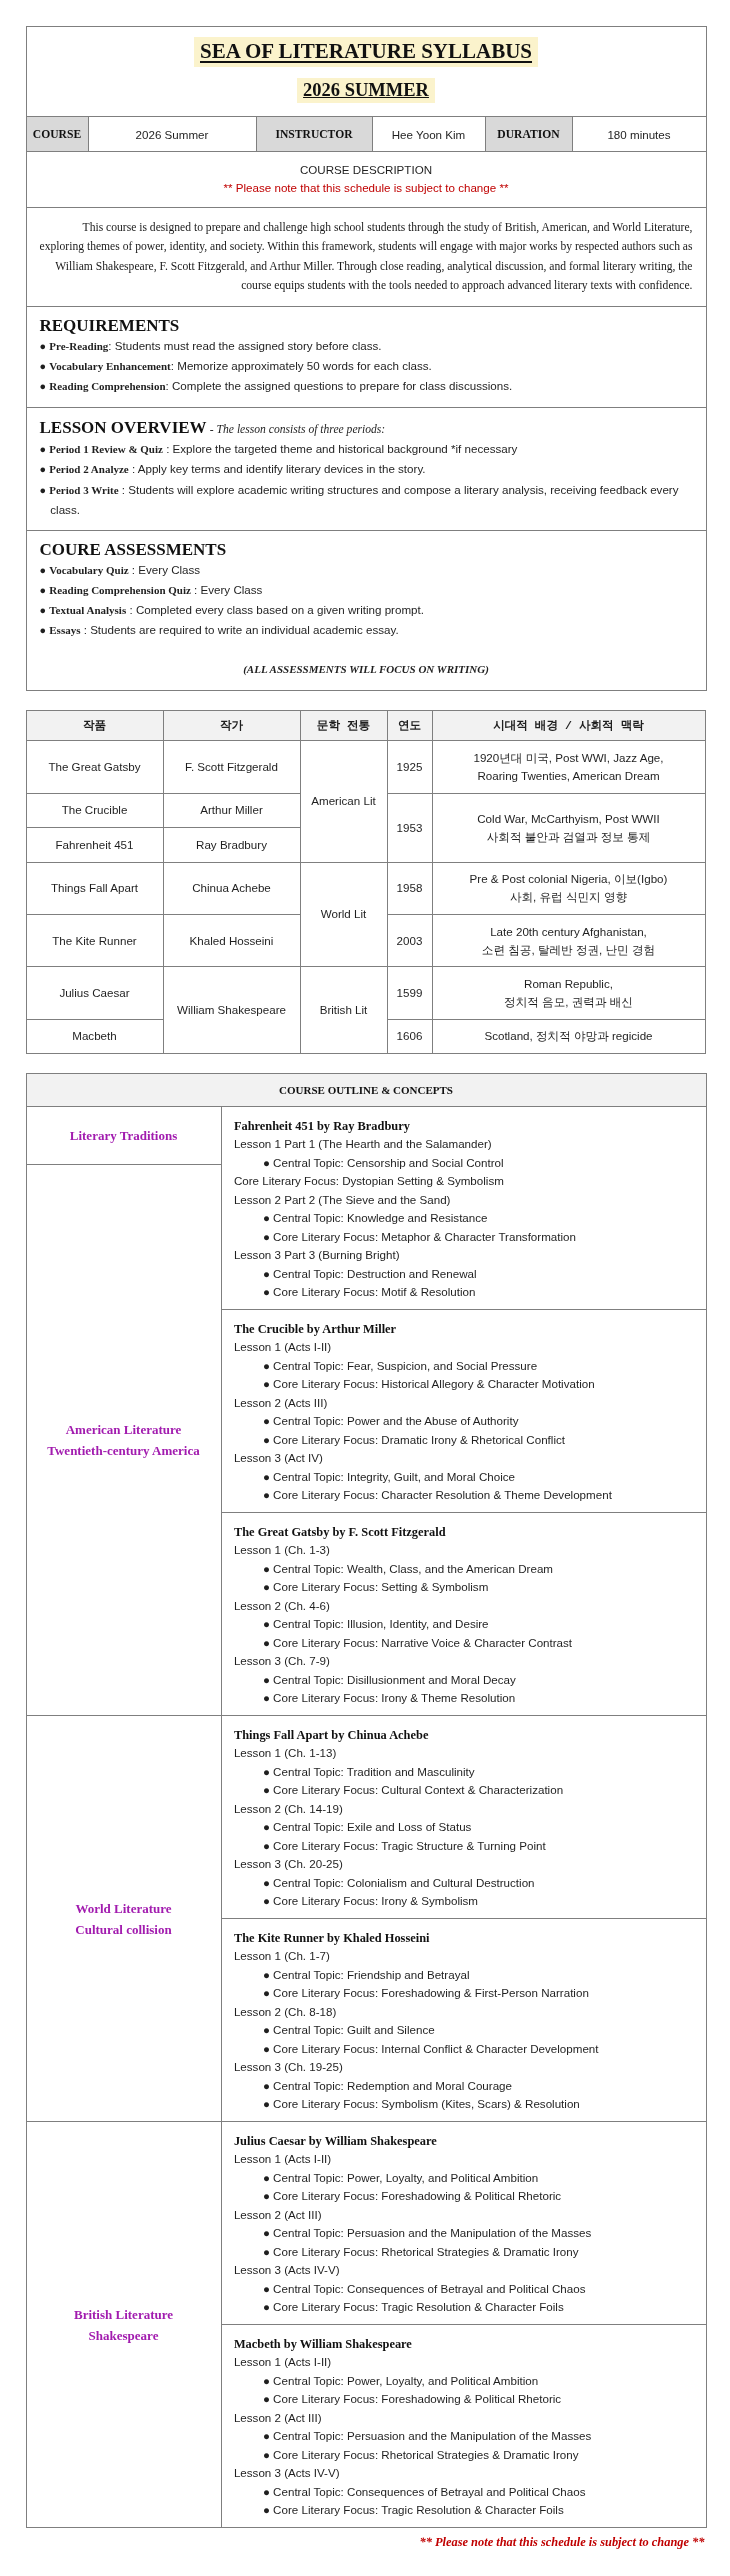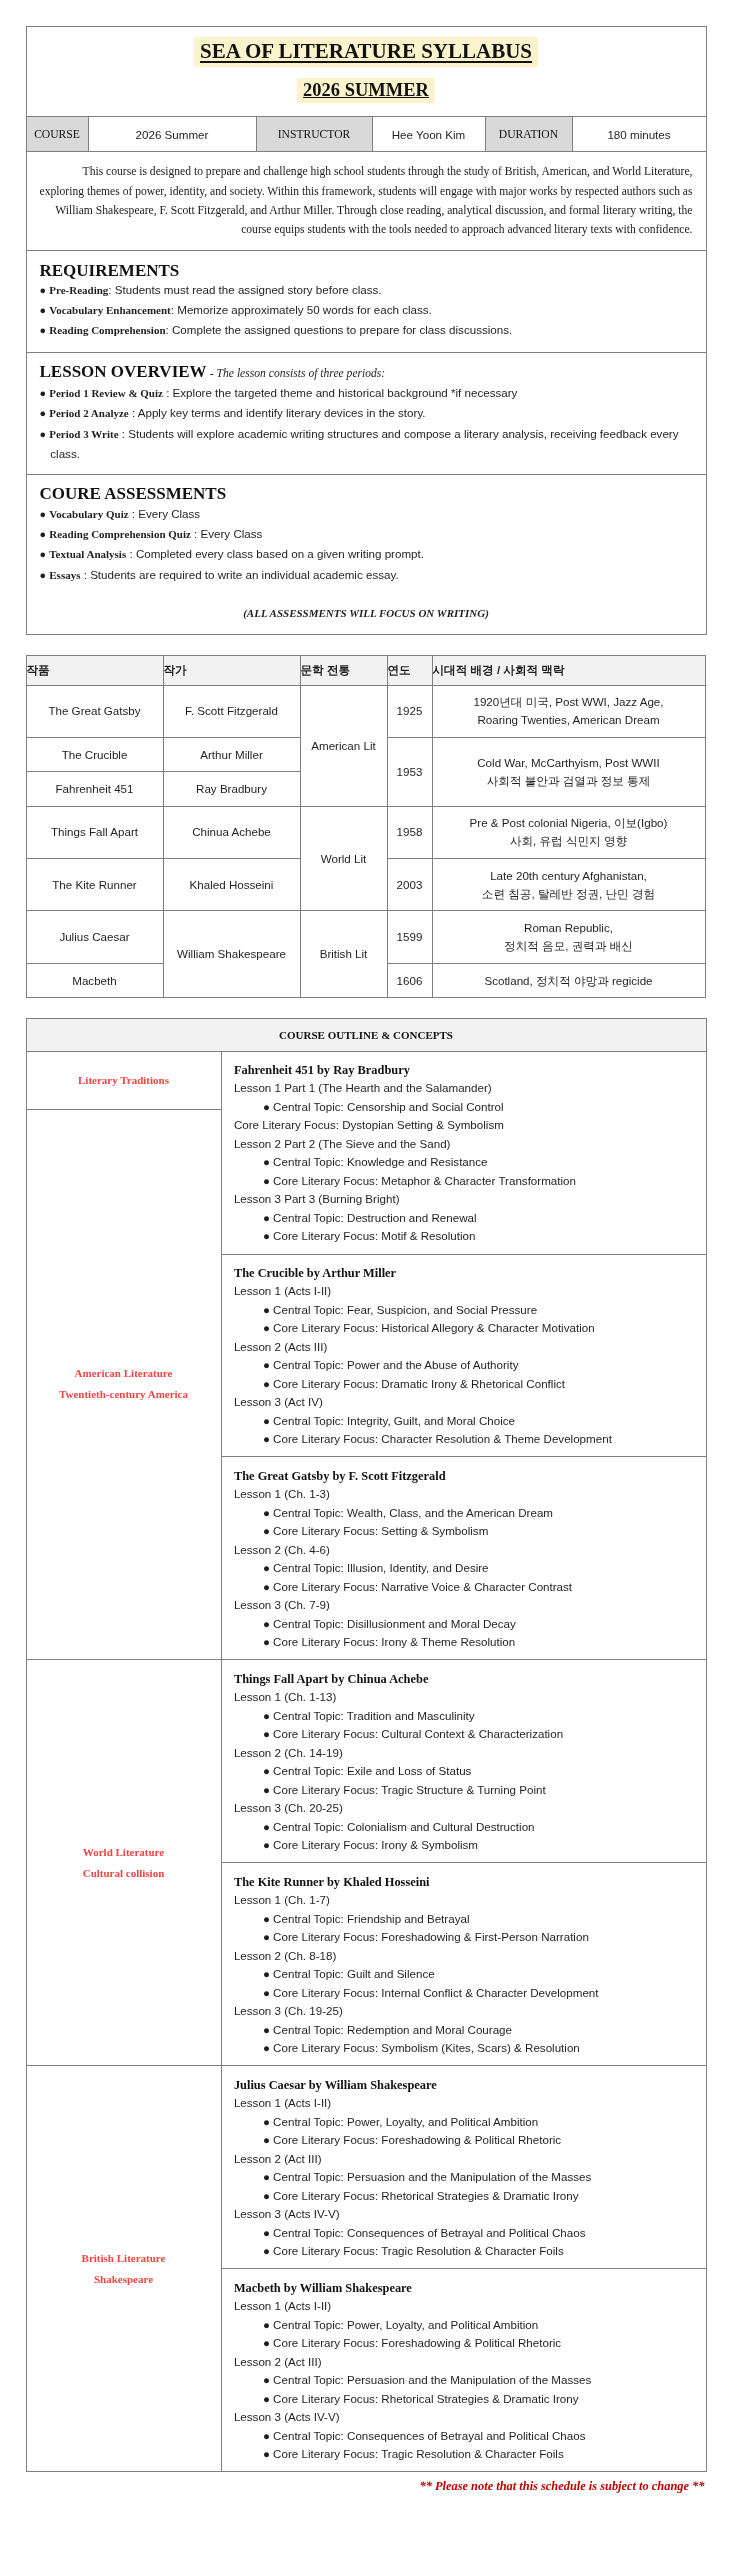--- a/index.html
+++ b/index.html
@@ -21,21 +21,21 @@
     font-family: "Liberation Serif", "DejaVu Serif", serif;
     font-weight: bold; font-size: 21px; text-decoration: underline; color: #111;
   }
   .title2 {
     font-family: "Liberation Serif", "DejaVu Serif", serif;
     font-weight: bold; font-size: 18.5px; text-decoration: underline; color: #111;
   }
   .title-line { margin-bottom: 15.4px; }
   .info-row td { height: 35px; text-align: center; vertical-align: middle; }
   .info-row td.lbl {
-    background: #d9d9d9; font-weight: normal; font-size: 11.6px;
+    background: #d9d9d9; font-weight: bold; font-size: 11.6px;
     font-family: "Liberation Serif", "DejaVu Serif", serif; color: #111;
   }
   .desc-head { text-align: center; padding: 8.5px 0 9.3px 0; line-height: 18.5px; }
   .red { color: #c00000; }
   .desc-body {
     padding: 10px 13px 10.8px 13px; line-height: 19.3px;
     font-family: "Liberation Serif", "DejaVu Serif", serif; font-size: 11.6px; color: #1a1a1a; text-align: right;
   }
   .sec { padding: 9.3px 13px 10.8px 13px; line-height: 19.3px; }
   .sec-head {
@@ -49,39 +49,39 @@
   .assess-note {
     text-align: center; margin-top: 19.3px;
     font-family: "Liberation Serif", "DejaVu Serif", serif;
     font-weight: bold; font-style: italic; font-size: 11px;
   }
 
   
   .works { margin-top: 19.3px; }
   .works th {
     background: #f2f2f2; font-weight: bold; font-size: 11.6px;
-    padding: 7px 0; text-align: left;
+    padding: 7px 0; text-align: center; font-family: Liberation Mono, monospace;
   }
   .works td {
     text-align: center; vertical-align: middle;
     padding: 7.7px 4.6px; line-height: 18px; white-space: pre-line;
   }
 
   
   .outline { margin-top: 19.3px; }
   .outline-head {
     background: #f2f2f2; text-align: center; padding: 10px 0;
     font-family: "Liberation Serif", "DejaVu Serif", serif;
     font-weight: bold; font-size: 11px; color: #111;
   }
   .outline-first-row { height: 58px; }
   .ol-left {
     text-align: center; vertical-align: middle; white-space: pre-line;
     font-family: "Liberation Serif", "DejaVu Serif", serif;
-    font-weight: bold; font-size: 11px; line-height: 21px; color: #ef4444;
+    font-weight: bold; font-size: 13px; line-height: 21px; color: #a21caf;
   }
   .ol-right { vertical-align: top; padding: 9.3px 12.4px 7.7px 12.4px; }
   .ol-title {
     font-family: "Liberation Serif", "DejaVu Serif", serif;
     font-weight: bold; font-size: 12.4px; line-height: 18.5px; color: #111;
   }
   .ol-line { line-height: 18.5px; }
   .ol-bullet { padding-left: 29px; }
 
   
@@ -112,20 +112,26 @@
         <div><span class="hl title2">2026 SUMMER</span></div>
       </td>
     </tr>
     <tr class="info-row">
       <td class="lbl">COURSE</td>
       <td>2026 Summer</td>
       <td class="lbl">INSTRUCTOR</td>
       <td>Hee Yoon Kim</td>
       <td class="lbl">DURATION</td>
       <td>180 minutes</td>
+    </tr>
+    <tr>
+      <td colspan="6" class="desc-head">
+        <div>COURSE DESCRIPTION</div>
+        <div class="red">** Please note that this schedule is subject to change **</div>
+      </td>
     </tr>
     <tr>
       <td colspan="6" class="desc-body">This course is designed to prepare and challenge high school students through the study of British, American, and World Literature, exploring themes of power, identity, and society. Within this framework, students will engage with major works by respected authors such as William Shakespeare, F. Scott Fitzgerald, and Arthur Miller. Through close reading, analytical discussion, and formal literary writing, the course equips students with the tools needed to approach advanced literary texts with confidence.</td>
     </tr>
     <tr>
       <td colspan="6" class="sec">
         <div class="sec-head">REQUIREMENTS</div>
         <div class="li"><span class="blt">●</span> <b>Pre-Reading</b><span>: </span><span>Students must read the assigned story before class.</span></div>
         <div class="li"><span class="blt">●</span> <b>Vocabulary Enhancement</b><span>: </span><span>Memorize approximately 50 words for each class.</span></div>
         <div class="li"><span class="blt">●</span> <b>Reading Comprehension</b><span>: </span><span>Complete the assigned questions to prepare for class discussions.</span></div>

